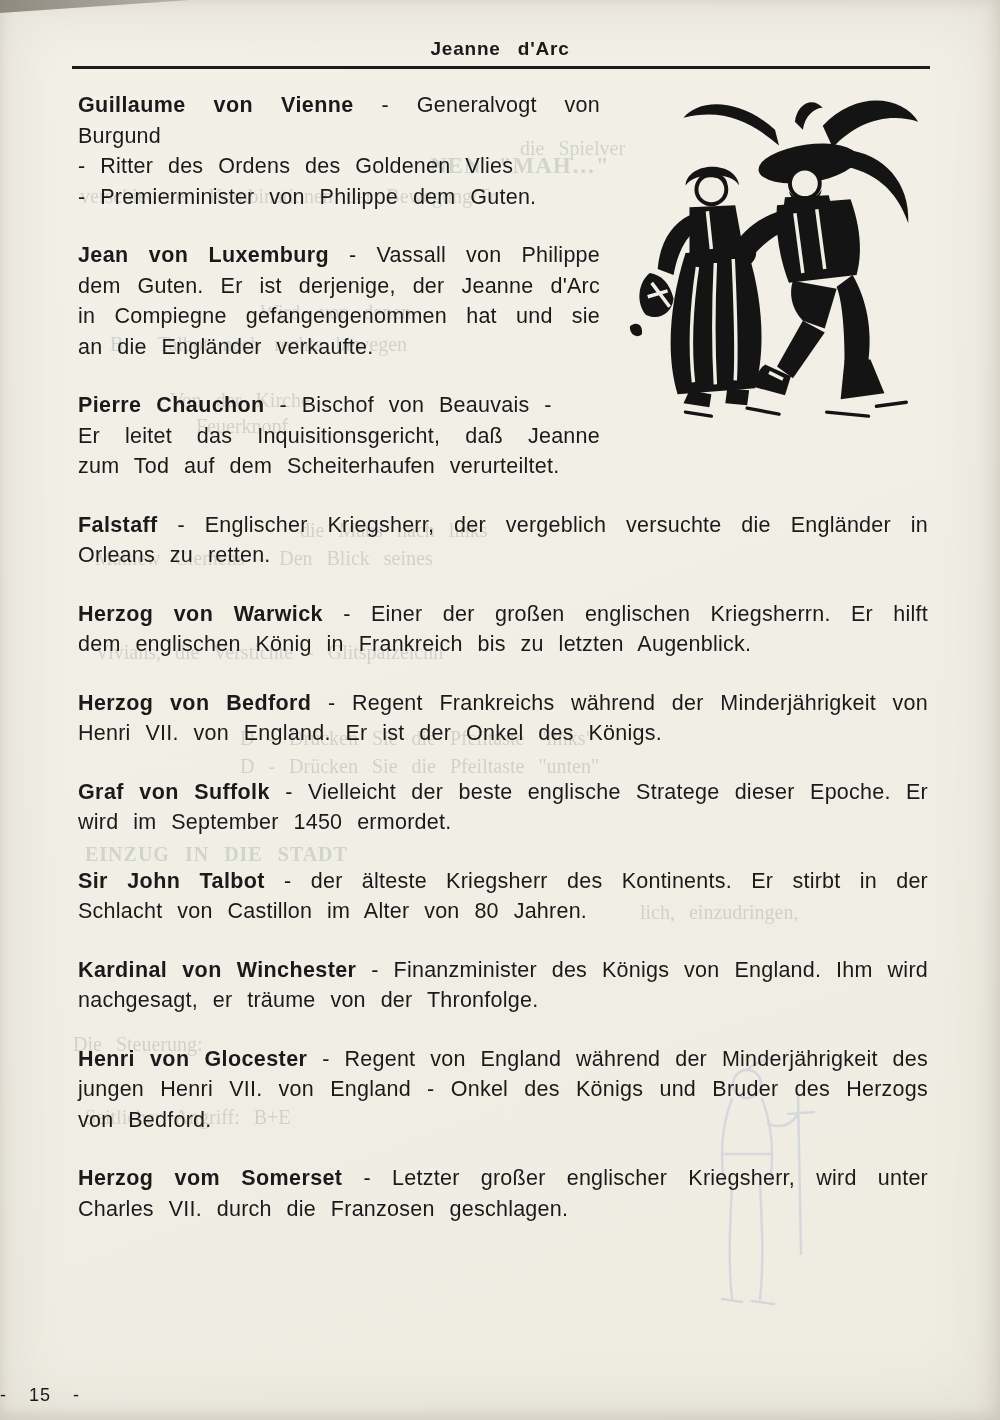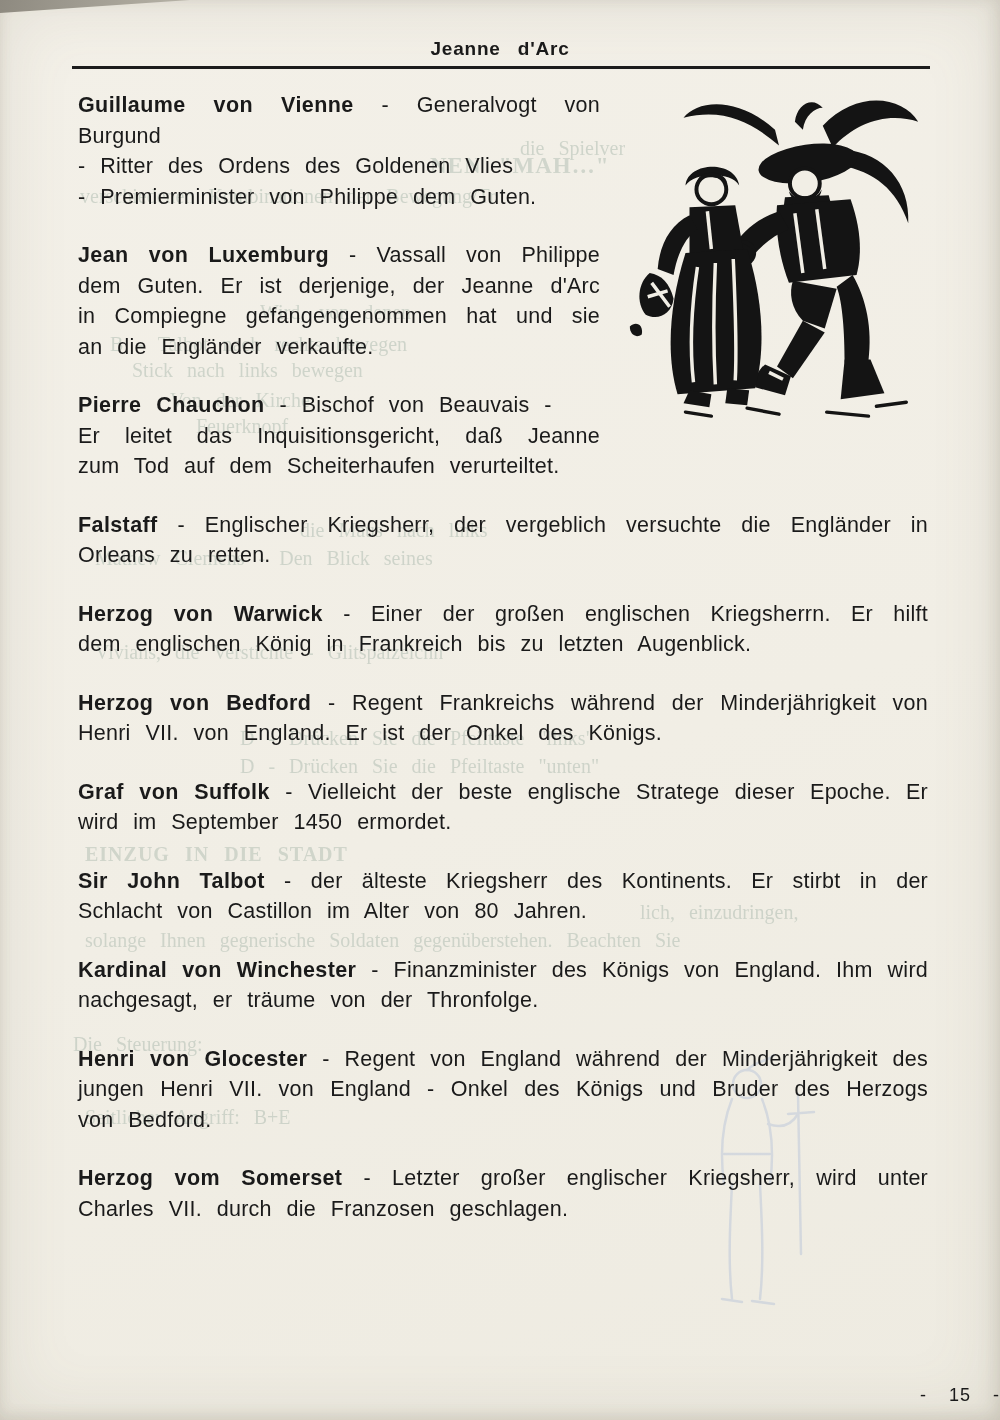--- a/index.html
+++ b/index.html
@@ -14,52 +14,50 @@
     clip-path:polygon(0 0,100% 0,0 100%);}
   .hdr-title{position:absolute;top:38px;left:0;width:100%;text-align:center;
     font-size:19px;font-weight:700;letter-spacing:.8px;word-spacing:11px;}
   .hdr-rule{position:absolute;top:66px;left:72px;right:70px;border-top:3px solid #1c1c1c;}
   .content{position:absolute;top:90px;left:78px;right:72px;}
   .illust{float:right;width:302px;height:358px;margin:-12px 0 4px 26px;}
   p.entry{margin:0 0 28px 0;font-size:21.5px;line-height:30.5px;
     text-align:justify;word-spacing:.40em;letter-spacing:.25px;}
   .ename{font-weight:700;letter-spacing:.4px;}
   .etext{white-space:pre-line;}
-  .footer{position:absolute;bottom:14px;left:0;width:100%;text-align:right;
+  .footer{position:absolute;bottom:14px;left:0;width:100%;text-align:left;
     font-size:18px;word-spacing:16px;letter-spacing:1px;}
   .ghost-layer{position:absolute;inset:0;pointer-events:none;font-family:Liberation Serif, serif;}
   .gline{position:absolute;font-size:20px;line-height:24px;color:#9fb0a4;
     opacity:.42;filter:blur(.4px);word-spacing:.45em;white-space:nowrap;}
   .gline.gbold{font-weight:700;opacity:.40;letter-spacing:1px;}
   .gknight{position:absolute;left:662px;top:1052px;opacity:.55;}
 </style>
 </head>
 <body>
 
 <div class="page">
 
   <div class="scan-wedge"></div>
 
   <div class="ghost-layer">
     <span class="gline" style="top:136px;left:520px;">die Spielver</span>
     <span class="gline gbold" style="top:154px;left:430px;font-size:23px;">NEN "MAH…"</span>
     <span class="gline" style="top:184px;left:80px;text-align:center;">verschiedenen Kombinationen der Bewegung/Tr</span>
     <span class="gline" style="top:300px;left:260px;">Wird, von denen</span>
     <span class="gline" style="top:332px;left:110px;">B - Talbot nach rechts bewegen</span>
-    <span class="gline" style="top:358px;left:132px;">Stick nach links bewegen</span>
     <span class="gline" style="top:388px;left:170px;">Von der Kirche</span>
     <span class="gline" style="top:414px;left:196px;">Feuerknopf</span>
     <span class="gline" style="top:518px;left:300px;">die Maus nach links</span>
     <span class="gline" style="top:546px;left:95px;">Mathew Clemens - Den Blick seines</span>
     <span class="gline" style="top:640px;left:95px;">Vivians, die Verstichte - Glitspalzeichn</span>
     <span class="gline" style="top:726px;left:240px;">D - Drücken Sie die Pfeiltaste "links"</span>
     <span class="gline" style="top:754px;left:240px;">D - Drücken Sie die Pfeiltaste "unten"</span>
     <span class="gline gbold" style="top:842px;left:85px;">EINZUG IN DIE STADT</span>
     <span class="gline" style="top:900px;left:640px;">lich, einzudringen,</span>
-    <span class="gline" style="top:928px;left:85px;">solange Ihnen gegnerische Soldaten gegenüberstehen. Beachten Sie</span>
     <span class="gline" style="top:1032px;left:73px;">Die Steuerung:</span>
     <span class="gline" style="top:1105px;left:85px;">Seitlicher Angriff: B+E</span>
 
     <svg class="gknight" width="175" height="265" viewBox="0 0 175 265" fill="none" stroke="#bfc9da" stroke-width="2.5" stroke-linecap="round">
       <circle cx="85" cy="32" r="14"></circle>
       <path d="M85,18 C95,8 105,10 112,3"></path>
       <path d="M70,47 C60,72 58,102 62,132"></path>
       <path d="M100,47 C110,72 112,102 108,132"></path>
       <path d="M62,102 L108,102"></path>
       <path d="M70,132 C68,172 66,212 70,247"></path>

